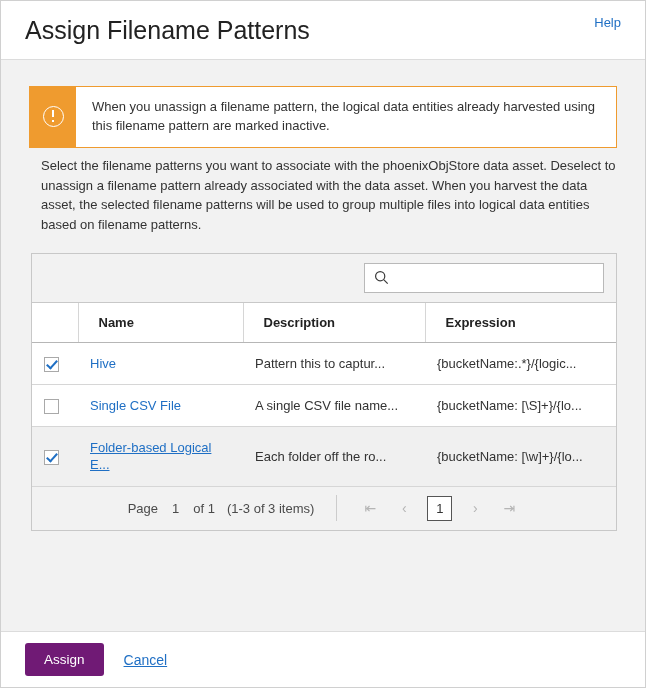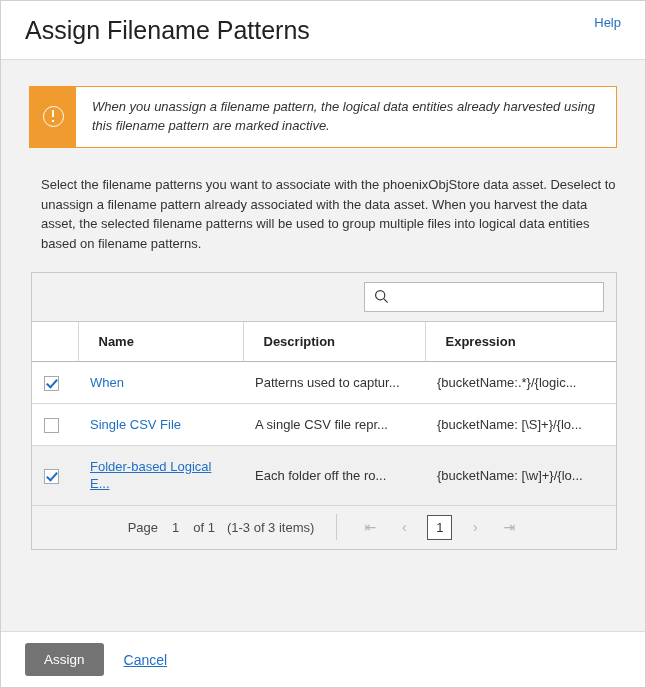--- a/index.html
+++ b/index.html
@@ -59,23 +59,22 @@
     padding: 26px 28px 0 28px;
     box-sizing: border-box;
     overflow: hidden;
   }
 
   
   .warning {
     display: flex;
     border: 1px solid #ef9b2f;
     background: #ffffff;
-    margin-bottom: 27px;
+    margin-bottom: 8px;
     min-height: 58px;
-    font-style: italic;
   }
   .warning-icon-cell {
     background: #ef9b2f;
     width: 46px;
     flex: 0 0 46px;
     display: flex;
     align-items: center;
     justify-content: center;
   }
   .warn-circle {
@@ -286,21 +285,21 @@
     background: #ffffff;
     border-top: 1px solid #dcdcdc;
     height: 56px;
     display: flex;
     align-items: center;
     padding: 0 24px;
     gap: 20px;
     box-sizing: border-box;
   }
   .btn-primary {
-    background: #737373;
+    background: #701a75;
     color: #ffffff;
     border: none;
     border-radius: 3px;
     font-family: "Liberation Sans", sans-serif;
     font-size: 13.5px;
     padding: 9px 19px;
     cursor: pointer;
   }
   .cancel-link {
     color: #1f6fc4;
@@ -355,33 +354,33 @@
             <th>Description</th>
             <th>Expression</th>
           </tr>
         </thead>
         <tbody>
           <tr>
             <td class="cell-check">
               <span class="cb checked"></span>
             </td>
             <td>
-              <a class="name-link">When</a>
-            </td>
-            <td>Patterns used to captur...</td>
+              <a class="name-link">Hive</a>
+            </td>
+            <td>Pattern this to captur...</td>
             <td>{bucketName:.*}/{logic...</td>
           </tr>
           <tr>
             <td class="cell-check">
               <span class="cb"></span>
             </td>
             <td>
               <a class="name-link">Single CSV File</a>
             </td>
-            <td>A single CSV file repr...</td>
+            <td>A single CSV file name...</td>
             <td>{bucketName: [\S]+}/{lo...</td>
           </tr>
           <tr class="row-hover">
             <td class="cell-check">
               <span class="cb checked"></span>
             </td>
             <td>
               <a class="name-link underlined">Folder-based Logical E...</a>
             </td>
             <td>Each folder off the ro...</td>

